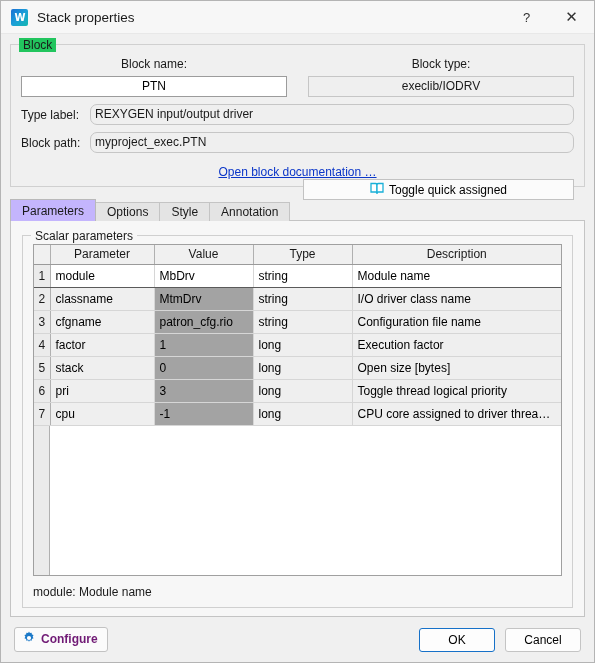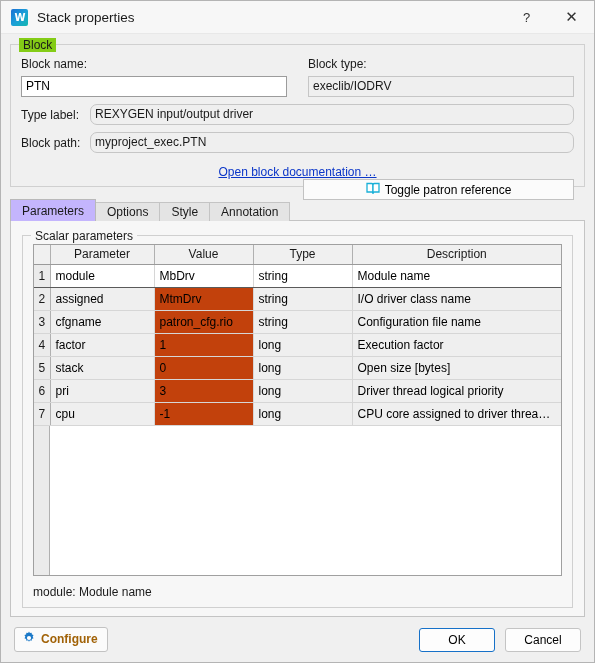--- a/index.html
+++ b/index.html
@@ -73,21 +73,21 @@
   .group {
     border: 1px solid #d0d0d0;
     margin-top: 10px;
     padding: 0 10px 10px 10px;
     position: relative;
     background: transparent;
   }
   .group > .legend {
     position: absolute;
     top: -7px; left: 8px;
-    background: #84cc16;
+    background: #22c55e;
     padding: 0 4px;
     font-size: 12px;
     color: #1a1a1a;
   }
 
   
   #block-group { padding-top: 12px; height: 143px; }
 
   .field-label {
     font-size: 12px;
@@ -105,21 +105,21 @@
     line-height: 19px;
     overflow: hidden;
     white-space: nowrap;
   }
   .inp.ro {
     background: #efefef;
     border: 1px solid #c6c6c6;
     color: #1a1a1a;
   }
 
-  .row-names { display: flex; gap: 21px; }
+  .row-names { display: flex; gap: 21px; text-align: center; }
   .col-half { width: 273px; }
   .row-lbl-inp {
     display: flex; align-items: center; gap: 7px;
     margin-top: 7px;
   }
   .row-lbl-inp .field-label { width: 62px; }
   .row-lbl-inp .inp { flex: 1 1 auto; border-radius: 7px; }
 
   #doc-row {
     display: flex; align-items: center;
@@ -232,21 +232,21 @@
     text-overflow: ellipsis;
   }
   table.grid td.rownum {
     background: #ebebeb;
     border-right: 1px solid #b0b0b0;
     text-align: center;
     padding: 0;
     color: #1a1a1a;
   }
   table.grid td.value {
-    background: #c2410c;
+    background: #a3a3a3;
   }
   tr.selected td.param,
   tr.selected td.value,
   tr.selected td.type,
   tr.selected td.desc {
     background: #ffffff;
   }
   tr.selected td.param { border-top: 1px solid #5a5a5a; border-left: 1px solid #5a5a5a; }
   tr.selected td.type,
   tr.selected td.desc,
@@ -283,21 +283,21 @@
     background: #f0f0f0;
   }
   #configure-btn {
     height: 25px;
     padding: 0 9px 1px 7px;
     border: 1px solid #c2c2c2;
     background: #fbfbfb;
     border-radius: 3px;
     display: flex; align-items: center; gap: 5px;
     font-size: 12px; font-weight: bold;
-    color: #a16207;
+    color: #701a75;
     cursor: pointer;
   }
   .footer-spacer { flex: 1 1 auto; }
   .fbtn {
     width: 76px; height: 24px;
     border: 1px solid #c4c4c4;
     background: #fdfdfd;
     border-radius: 3px;
     display: flex; align-items: center; justify-content: center;
     font-size: 12px; color: #000000;
@@ -348,21 +348,21 @@
 
       <div id="doc-row">
         <span id="doc-link">Open block documentation …</span>
         <div id="toggle-qr">
           <span class="book-icon">
             <svg width="14" height="12" viewBox="0 0 14 12">
               <path d="M1 1.5h4.6c.6 0 1.2.4 1.4.9v8.3c-.3-.4-.8-.7-1.4-.7H1z" fill="#ffffff" stroke="#19b0d8" stroke-width="1.3"></path>
               <path d="M13 1.5H8.4c-.6 0-1.2.4-1.4.9v8.3c.3-.4.8-.7 1.4-.7H13z" fill="#ffffff" stroke="#19b0d8" stroke-width="1.3"></path>
             </svg>
           </span>
-          <span>Toggle patron reference</span>
+          <span>Toggle quick assigned</span>
         </div>
       </div>
     </div>
 
     <div id="tabstrip">
       <div class="tab active">Parameters</div>
       <div class="tab">Options</div>
       <div class="tab">Style</div>
       <div class="tab">Annotation</div>
     </div>
@@ -392,21 +392,21 @@
             <tbody id="table-body">
                 <tr class="selected">
                   <td class="rownum">1</td>
                   <td class="param">module</td>
                   <td class="value">MbDrv</td>
                   <td class="type">string</td>
                   <td class="desc" style="border-right: none;">Module name</td>
                 </tr>
                 <tr>
                   <td class="rownum">2</td>
-                  <td class="param">assigned</td>
+                  <td class="param">classname</td>
                   <td class="value">MtmDrv</td>
                   <td class="type">string</td>
                   <td class="desc" style="border-right: none;">I/O driver class name</td>
                 </tr>
                 <tr>
                   <td class="rownum">3</td>
                   <td class="param">cfgname</td>
                   <td class="value">patron_cfg.rio</td>
                   <td class="type">string</td>
                   <td class="desc" style="border-right: none;">Configuration file name</td>
@@ -423,21 +423,21 @@
                   <td class="param">stack</td>
                   <td class="value">0</td>
                   <td class="type">long</td>
                   <td class="desc" style="border-right: none;">Open size [bytes]</td>
                 </tr>
                 <tr>
                   <td class="rownum">6</td>
                   <td class="param">pri</td>
                   <td class="value">3</td>
                   <td class="type">long</td>
-                  <td class="desc" style="border-right: none;">Driver thread logical priority</td>
+                  <td class="desc" style="border-right: none;">Toggle thread logical priority</td>
                 </tr>
                 <tr>
                   <td class="rownum">7</td>
                   <td class="param">cpu</td>
                   <td class="value">-1</td>
                   <td class="type">long</td>
                   <td class="desc" style="border-right: none;">CPU core assigned to driver thread …</td>
                 </tr>
               </tbody>
           </table>

